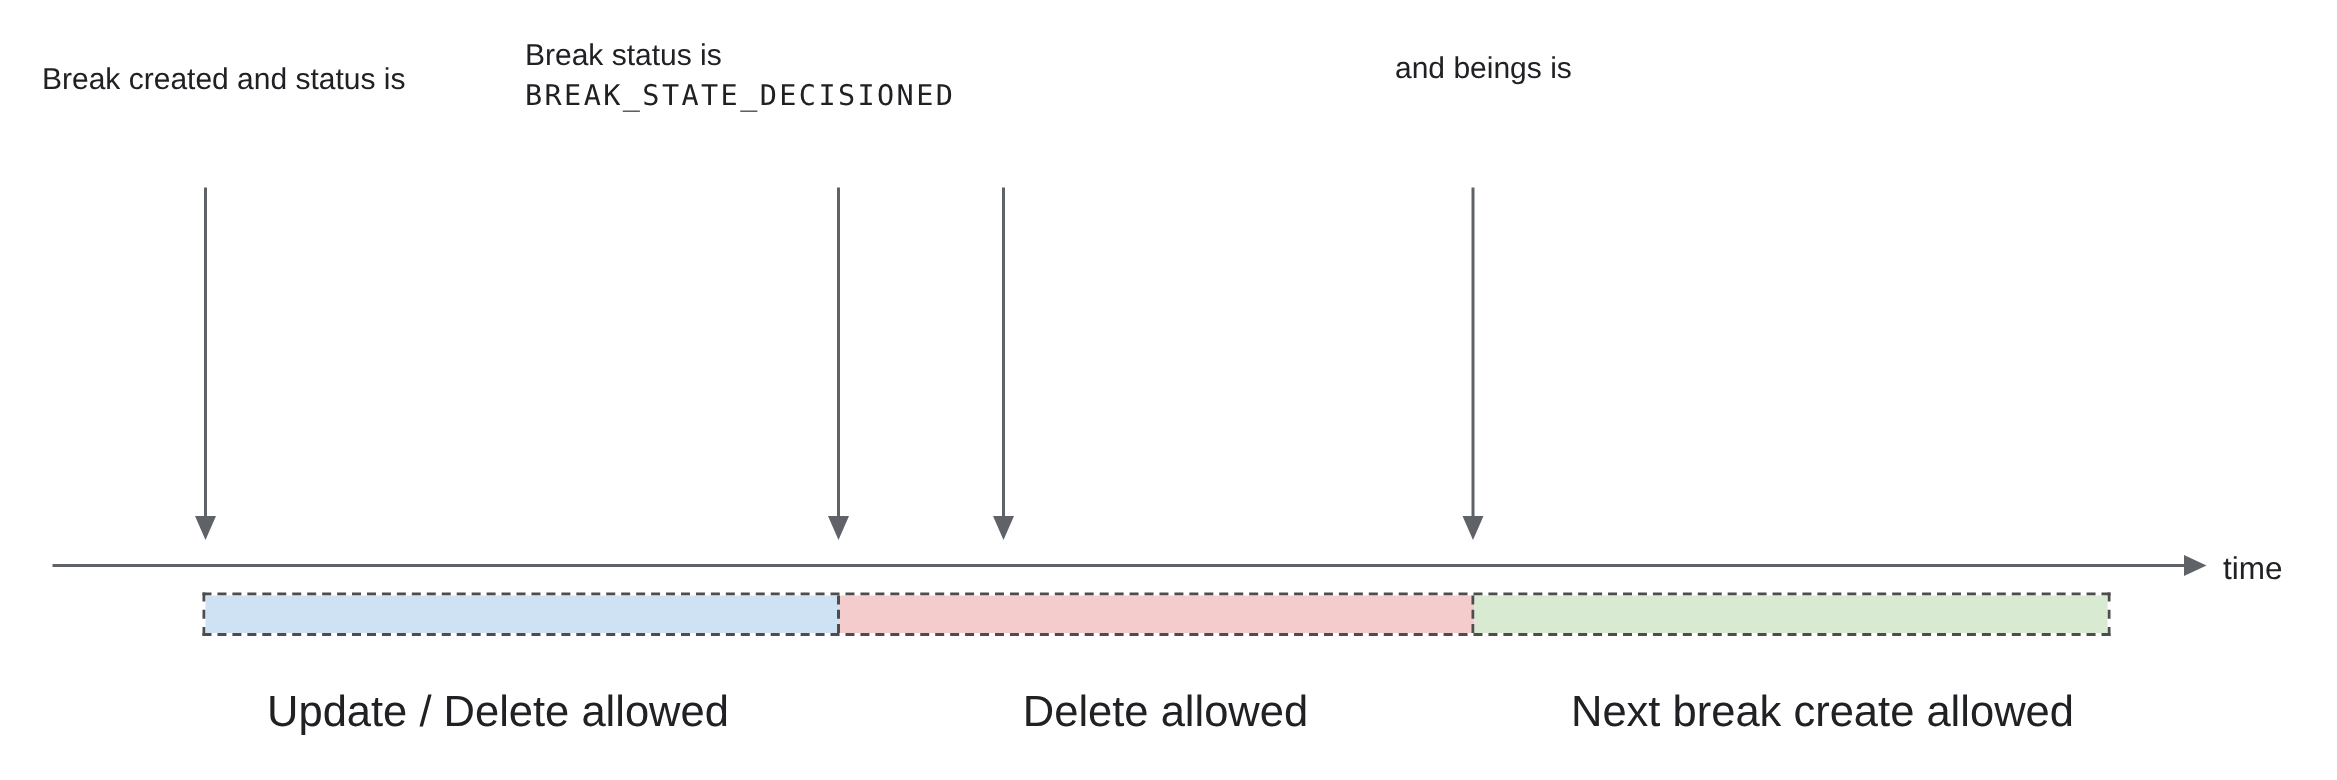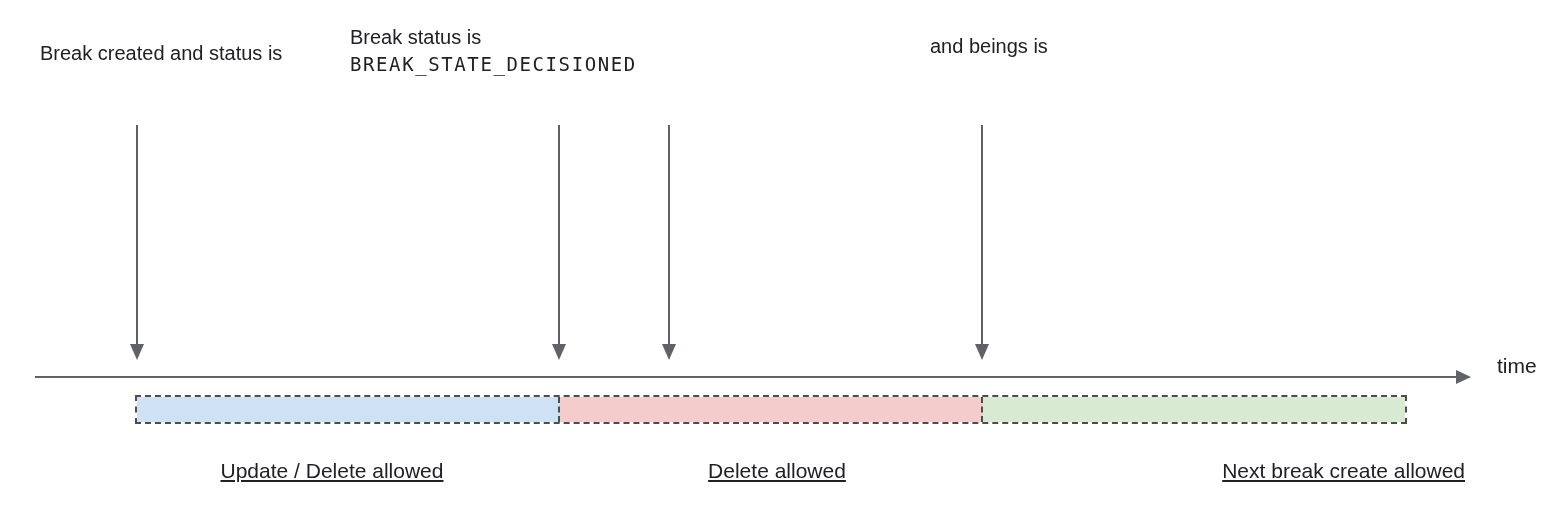--- a/index.html
+++ b/index.html
@@ -19,21 +19,21 @@
     position: absolute;
     font-size: 20px;
     line-height: 27px;
     white-space: nowrap;
   }
   .annotation .code {
     font-family: "DejaVu Sans Mono", monospace;
     font-size: 19px;
     letter-spacing: 1.6px;
   }
-  .ann-1 { left: 28px;  top: 40px; margin-left: 12px; }
+  .ann-1 { left: 28px;  top: 40px; }
   .ann-2 { left: 350px; top: 24px; }
   .ann-3 { left: 672px; top: 40px; }
   .ann-4 { left: 930px; top: 33px; }
 
   
   .v-arrow {
     position: absolute;
     top: 125px;
     width: 2px;
     height: 219px;
@@ -69,23 +69,22 @@
     right: -15px;
     top: -6px;
     width: 0; height: 0;
     border-top: 7px solid transparent;
     border-bottom: 7px solid transparent;
     border-left: 15px solid #5f6368;
   }
   .time-label {
     position: absolute;
     left: 1482px;
-    top: 354px;
+    top: 368px;
     font-size: 21px;
-    margin-left: 15px;
   }
 
   
   .bar-outer {
     position: absolute;
     left: 135px;
     top: 395px;
     width: 1272px;
     height: 29px;
     border: 2px dashed #4d4d4d;
@@ -95,27 +94,26 @@
   .bar-seg-1 { width: 423px; border-right: 2px dashed #4d4d4d; }
   .bar-seg-2 { width: 423px; border-right: 2px dashed #4d4d4d; }
   .bar-seg-3 { width: 422px; }
 
   
   .seg-label {
     position: absolute;
     top: 459px;
     width: 500px;
     text-align: center;
-    font-size: 21px;
+    font-size: 29px;
     white-space: nowrap;
-    text-decoration: underline;
   }
   .seg-label-1 { left: 82px; }
   .seg-label-2 { left: 527px; }
-  .seg-label-3 { left: 965px; text-align: right; }
+  .seg-label-3 { left: 965px; }
 </style>
 </head>
 <body>
 
 <div class="canvas">
 
   <div class="annotation ann-1">
     <div>Break created and status is</div>
   </div>
 

